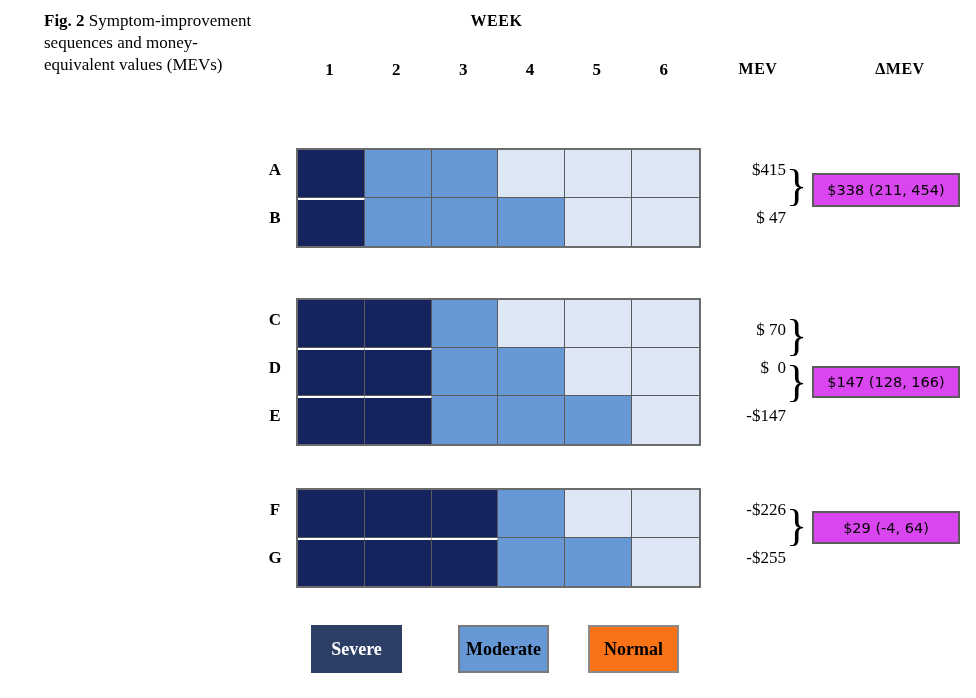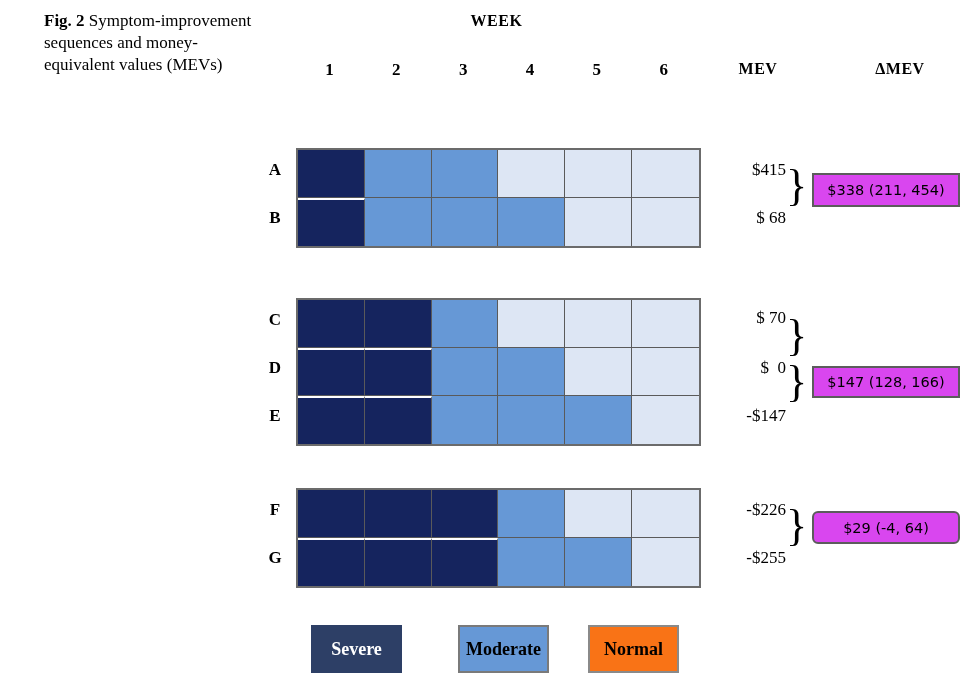--- a/index.html
+++ b/index.html
@@ -232,21 +232,21 @@
       <div class="cell mod"></div>
       <div class="cell nor"></div>
       <div class="cell nor"></div>
     </div>
   </div>
 
   <div class="row-letter" style="top:160px;">A</div>
   <div class="row-letter" style="top:208px;">B</div>
 
   <div class="mev-val" style="top:160px;">$415</div>
-  <div class="mev-val" style="top:208px;">$ 68</div>
+  <div class="mev-val" style="top:208px;">$ 47</div>
 
   <div class="brace" style="left:786px; top:164px;">}</div>
   <div class="dmev-box" style="left:812px; top:173px; width:148px; height:34px;">$338 (211, 454)</div>
 
   <div class="block" style="top:298px;">
     <div class="grid-row">
       <div class="cell sev"></div>
       <div class="cell sev"></div>
       <div class="cell mod"></div>
       <div class="cell nor"></div>
@@ -268,21 +268,21 @@
       <div class="cell mod"></div>
       <div class="cell mod"></div>
       <div class="cell nor"></div>
     </div>
   </div>
 
   <div class="row-letter" style="top:310px;">C</div>
   <div class="row-letter" style="top:358px;">D</div>
   <div class="row-letter" style="top:406px;">E</div>
 
-  <div class="mev-val" style="top:308px;">$ 70</div>
+  <div class="mev-val" style="top:320px;">$ 70</div>
   <div class="mev-val" style="top:358px;">$  0</div>
   <div class="mev-val" style="top:406px;">-$147</div>
 
   <div class="brace" style="left:786px; top:314px;">}</div>
 
   <div class="brace" style="left:786px; top:360px;">}</div>
   <div class="dmev-box" style="left:812px; top:366px; width:148px; height:32px;">$147 (128, 166)</div>
 
   <div class="block" style="top:488px;">
     <div class="grid-row">
@@ -303,21 +303,21 @@
     </div>
   </div>
 
   <div class="row-letter" style="top:500px;">F</div>
   <div class="row-letter" style="top:548px;">G</div>
 
   <div class="mev-val" style="top:500px;">-$226</div>
   <div class="mev-val" style="top:548px;">-$255</div>
 
   <div class="brace" style="left:786px; top:504px;">}</div>
-  <div class="dmev-box" style="left:812px; top:511px; width:148px; height:33px;border-radius:6px;">$29 (-4, 64)</div>
+  <div class="dmev-box" style="left:812px; top:511px; width:148px; height:33px;">$29 (-4, 64)</div>
 
   <div id="legend">
     <div class="legend-item legend-severe" style="left:311px; top:625px;">
       <span>Severe</span>
     </div>
     <div class="legend-item legend-moderate" style="left:458px; top:625px;">
       <span>Moderate</span>
     </div>
     <div class="legend-item legend-normal" style="left:588px; top:625px;">
       <span>Normal</span>

